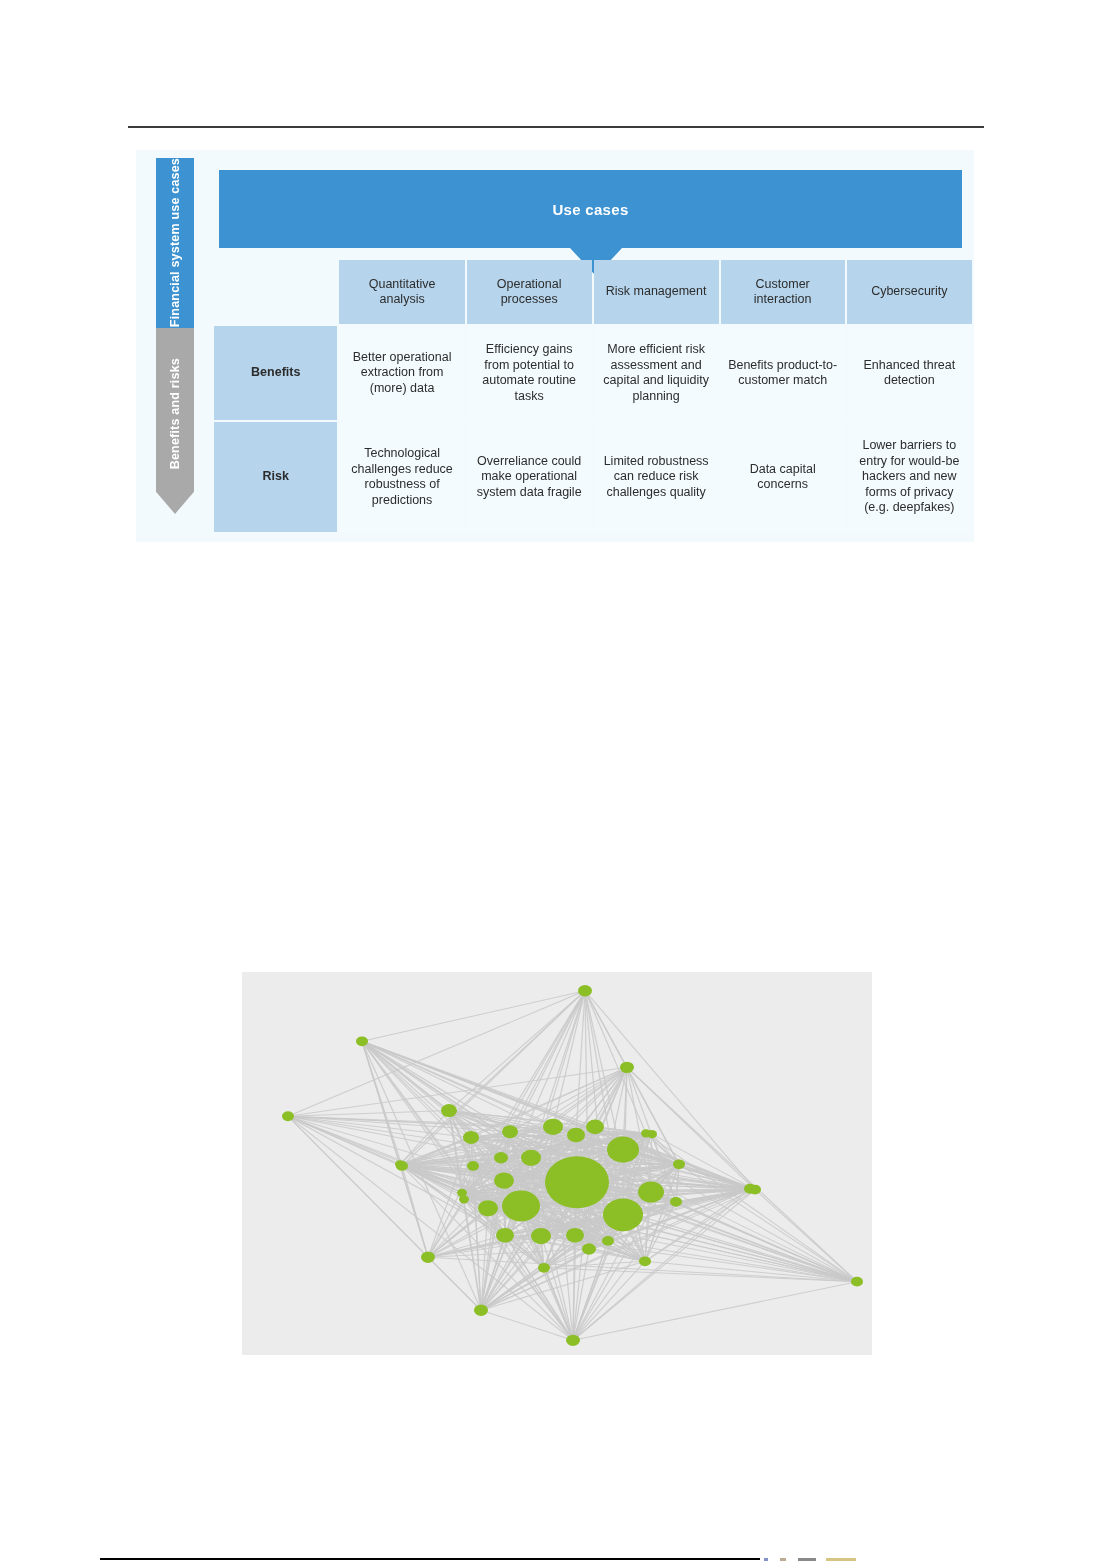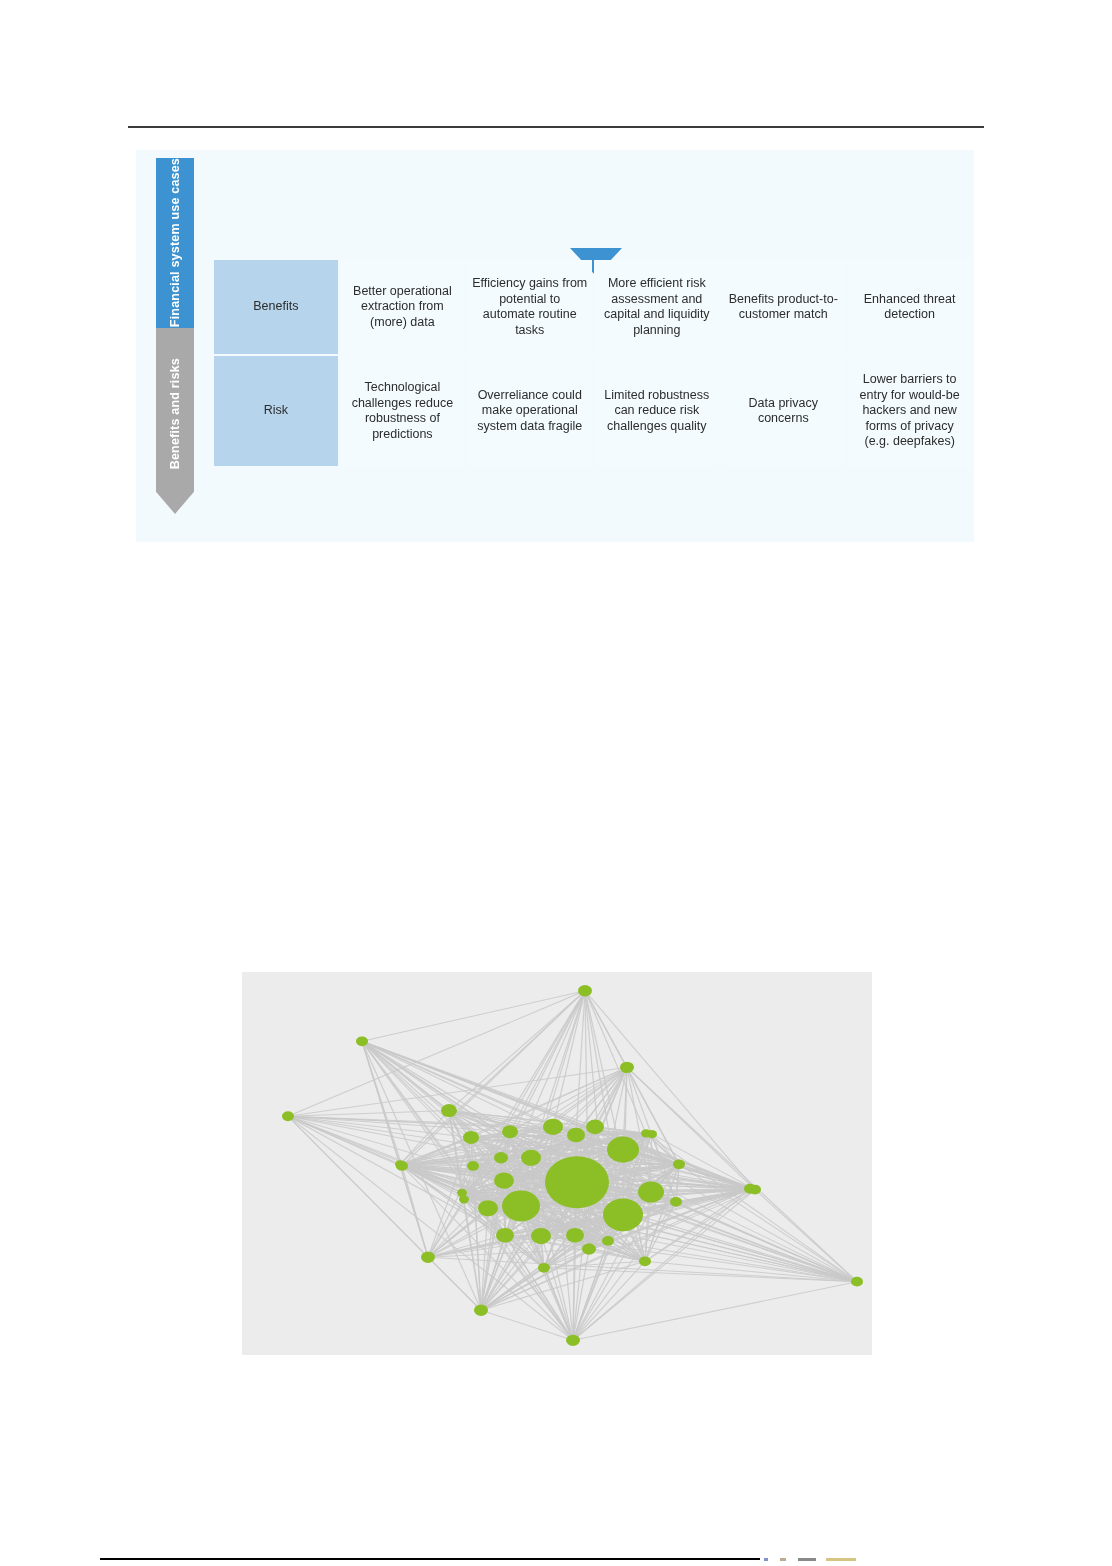--- a/index.html
+++ b/index.html
@@ -150,21 +150,21 @@
     background: #b6d5ec;
     color: #404040;
     font-size: 13px;
     line-height: 16px;
   }
   .row-hdr {
     width: 118px;
     background: #b6d5ec;
     color: #4a4a4a;
     font-size: 13px;
-    font-weight: normal;
+    font-weight: bold;
   }
   .cell {
     width: 118px;
     background: #f4fbfe;
   }
   .row-benefits td { height: 86px; }
   .row-risks td { height: 102px; }
 
   
   #figure-network {
@@ -187,38 +187,49 @@
   <div class="side-rail">
     <div class="rail-seg rail-top">
       <span>Financial system use
 cases</span>
     </div>
     <div class="rail-seg rail-bottom">
       <span>Benefits and risks</span>
     </div>
   </div>
 
+  <div class="banner">
+    <div class="banner-label">Use cases</div>
+  </div>
   <div class="banner-arrow"></div>
 
   <table class="matrix">
     <tbody>
+        <tr>
+      <td class="hdr-blank"></td>
+      <td class="col-hdr">Quantitative analysis</td>
+      <td class="col-hdr">Operational processes</td>
+      <td class="col-hdr">Risk management</td>
+      <td class="col-hdr">Customer interaction</td>
+      <td class="col-hdr">Cybersecurity</td>
+    </tr>
     <tr class="row-benefits">
       <td class="row-hdr">Benefits</td>
       <td class="cell">Better operational extraction from (more) data</td>
       <td class="cell">Efficiency gains from potential to automate routine tasks</td>
       <td class="cell">More efficient risk assessment and capital and liquidity planning</td>
       <td class="cell">Benefits product-to-customer match</td>
       <td class="cell">Enhanced threat detection</td>
     </tr>
     <tr class="row-risks">
       <td class="row-hdr">Risk</td>
       <td class="cell">Technological challenges reduce robustness of predictions</td>
       <td class="cell">Overreliance could make operational system data fragile</td>
       <td class="cell">Limited robustness can reduce risk challenges quality</td>
-      <td class="cell">Data privacy concerns</td>
+      <td class="cell">Data capital concerns</td>
       <td class="cell">Lower barriers to entry for would-be hackers and new forms of privacy (e.g. deepfakes)</td>
     </tr>
   </tbody>
     </table>
 </div>
 
 <div id="figure-network">
   <svg id="net-svg" width="630" height="383" viewBox="0 0 630 470" preserveAspectRatio="none">
     <g id="net-edges">
         <line x1="343" y1="23" x2="120" y2="85" stroke="#c9c9c9" stroke-width="1.25" stroke-opacity="0.85"></line>

